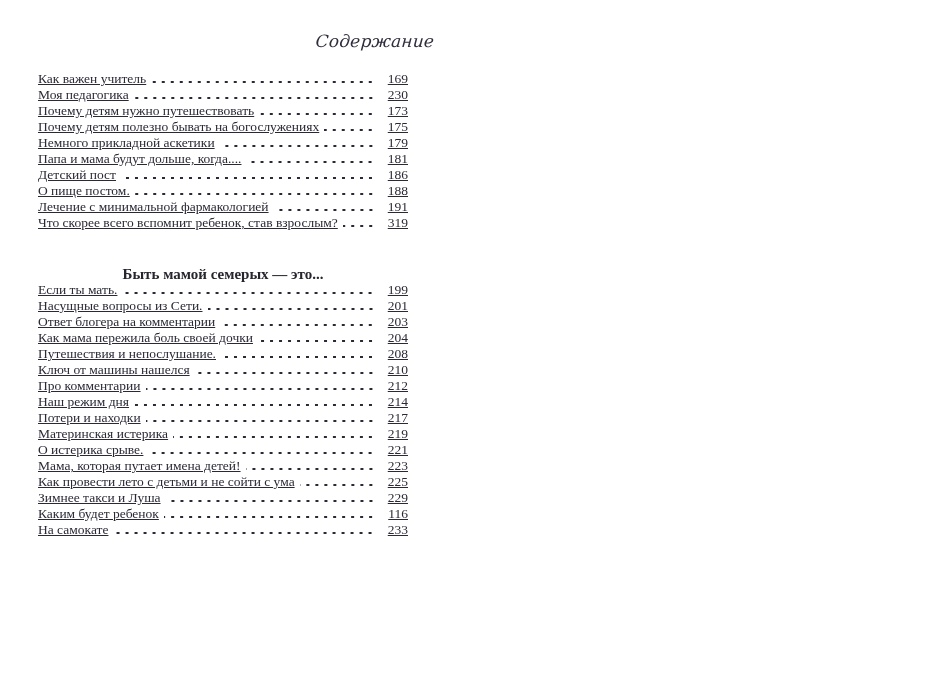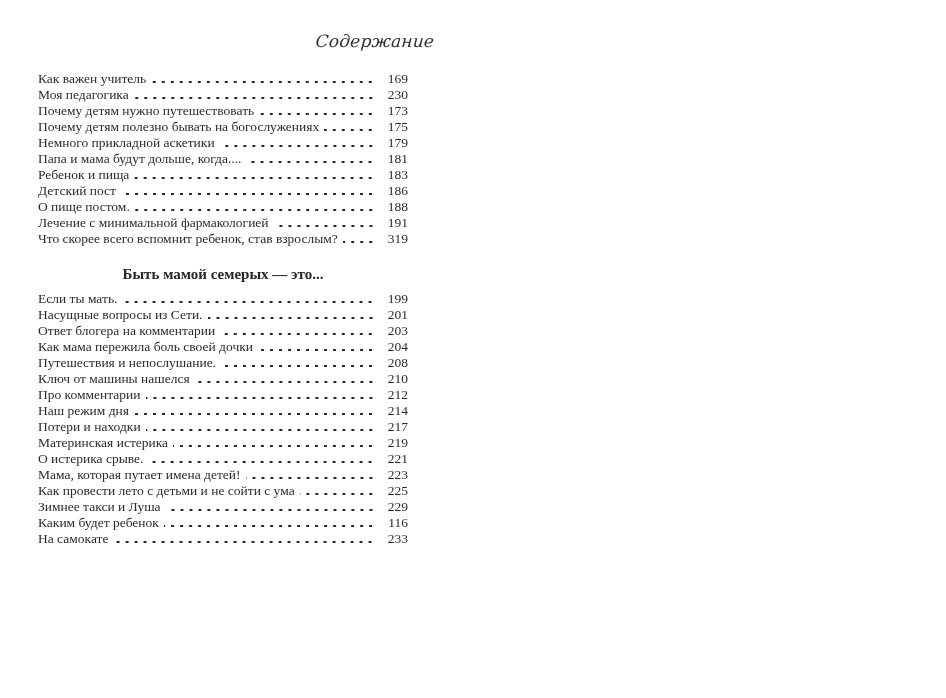--- a/index.html
+++ b/index.html
@@ -26,39 +26,40 @@
     color: #2e2e3c;
   }
   .toc {
     position: absolute;
     left: 38px;
     width: 370px;
     top: 0;
   }
   .toc-section { position: absolute; left: 0; width: 100%; }
   .sec1 { top: 71px; }
-  .sec2 { top: 291px; }
+  .sec2 { top: 282px; }
   .section-heading {
     position: absolute;
     left: 0;
     top: 266px;
     width: 100%;
     text-align: center;
     font-weight: bold;
     font-size: 15px;
     line-height: 17px;
     color: #26262f;
   }
   .toc-row {
     display: flex;
     align-items: flex-start;
     height: 16px;
     line-height: 16px;
     font-size: 13.5px;
     white-space: nowrap;
+    text-decoration: underline;
   }
   .toc-title { flex: 0 0 auto; }
   .dot-leader {
     flex: 1 1 auto;
     align-self: stretch;
     margin-left: 5px;
     margin-right: 7px;
     background-image: radial-gradient(circle, #2a2a36 1.15px, rgba(42,42,54,0) 1.5px);
     background-size: 9px 4px;
     background-repeat: repeat-x;
@@ -104,25 +105,20 @@
           <span class="toc-title">Немного прикладной аскетики</span>
           <span class="dot-leader"></span>
           <span class="toc-page">179</span>
         </div>
       <div class="toc-row">
           <span class="toc-title">Папа и мама будут дольше, когда....</span>
           <span class="dot-leader"></span>
           <span class="toc-page">181</span>
         </div>
       <div class="toc-row">
-          <span class="toc-title">Ребенок и пища</span>
-          <span class="dot-leader"></span>
-          <span class="toc-page">183</span>
-        </div>
-      <div class="toc-row">
           <span class="toc-title">Детский пост</span>
           <span class="dot-leader"></span>
           <span class="toc-page">186</span>
         </div>
       <div class="toc-row">
           <span class="toc-title">О пище постом.</span>
           <span class="dot-leader"></span>
           <span class="toc-page">188</span>
         </div>
       <div class="toc-row">

